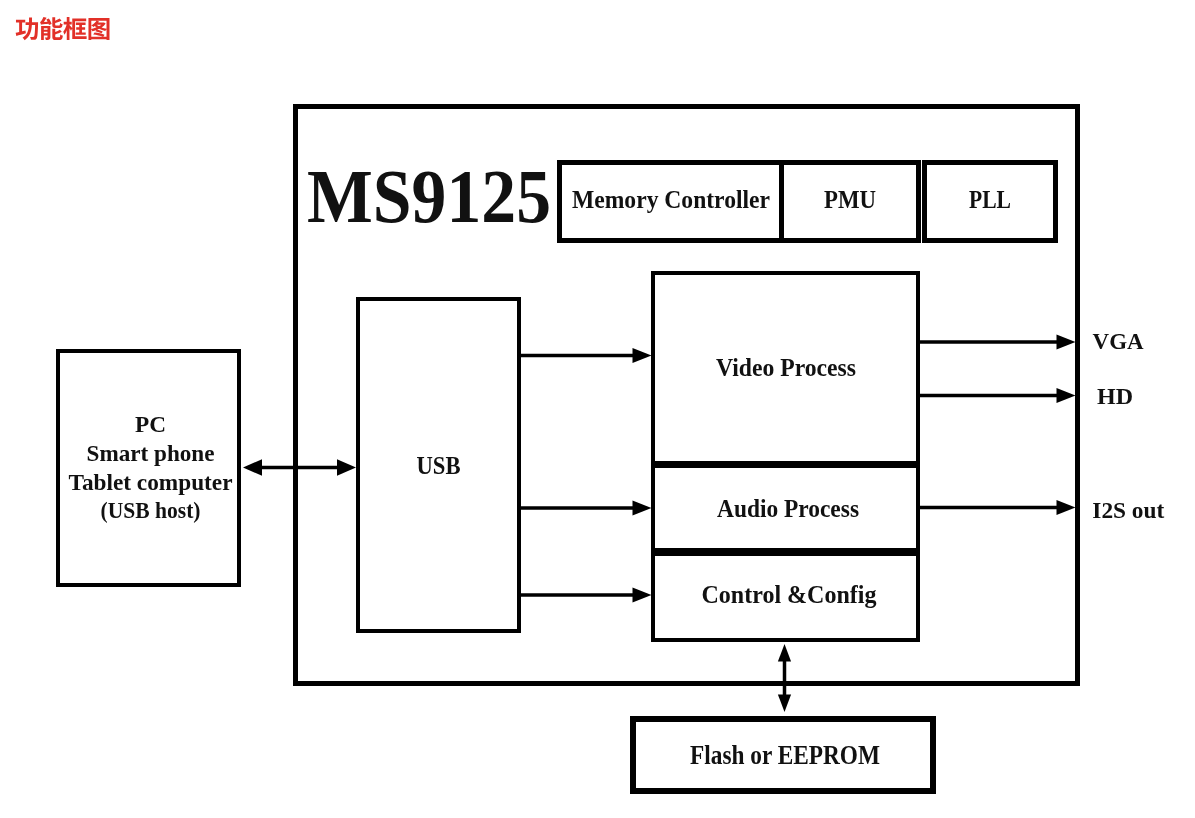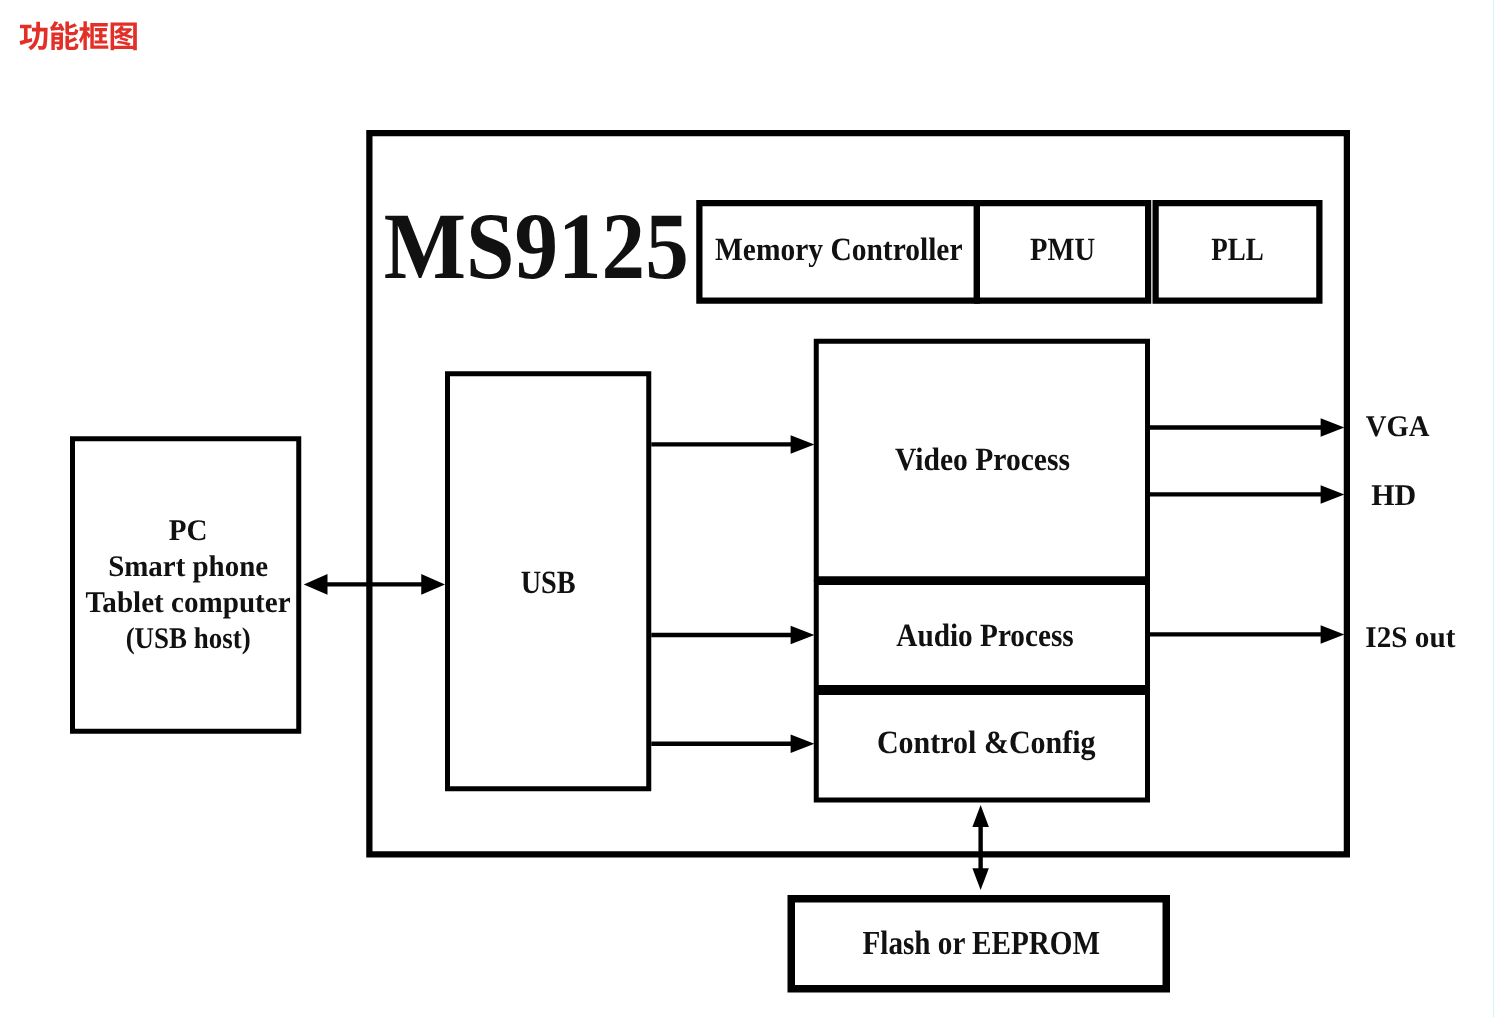--- a/index.html
+++ b/index.html
@@ -1,16 +1,16 @@
 <!DOCTYPE html>
 <html><head>
 <meta charset="utf-8">
 <style>
 html,body{margin:0;padding:0;background:#ffffff;}
-#page{position:relative;width:1195px;height:818px;background:#7dd3fc;overflow:hidden;}
+#page{position:relative;width:1195px;height:818px;background:#f97316;overflow:hidden;}
 svg text{font-family:"Liberation Serif", serif;font-weight:bold;fill:#111111;}
 </style>
 </head>
 <body>
 <div id="page">
 <svg width="1195" height="818" viewBox="0 0 1195 818">
 <rect x="0" y="0" width="1195" height="818" fill="#ffffff"></rect>
 <g fill="#e23028">
         <path transform="translate(15.0,37.9) scale(0.02450,-0.02450)" d="M26 206 55 81C165 111 310 151 443 191L428 305L289 268V628H418V742H40V628H170V238C116 225 67 214 26 206ZM573 834 572 637H432V522H567C554 291 503 116 308 6C337 -16 375 -60 392 -91C612 40 671 253 688 522H822C813 208 802 82 778 54C767 40 756 37 738 37C715 37 666 37 614 41C634 8 649 -43 651 -77C706 -79 761 -79 795 -74C833 -68 858 -57 883 -20C920 27 930 175 942 582C943 598 943 637 943 637H693L695 834Z"></path>
 <path transform="translate(38.9,37.9) scale(0.02450,-0.02450)" d="M350 390V337H201V390ZM90 488V-88H201V101H350V34C350 22 347 19 334 19C321 18 282 17 246 19C261 -9 279 -56 285 -87C345 -87 391 -86 425 -67C459 -50 469 -20 469 32V488ZM201 248H350V190H201ZM848 787C800 759 733 728 665 702V846H547V544C547 434 575 400 692 400C716 400 805 400 830 400C922 400 954 436 967 565C934 572 886 590 862 609C858 520 851 505 819 505C798 505 725 505 709 505C671 505 665 510 665 545V605C753 630 847 663 924 700ZM855 337C807 305 738 271 667 243V378H548V62C548 -48 578 -83 695 -83C719 -83 811 -83 836 -83C932 -83 964 -43 977 98C944 106 896 124 871 143C866 40 860 22 825 22C804 22 729 22 712 22C674 22 667 27 667 63V143C758 171 857 207 934 249ZM87 536C113 546 153 553 394 574C401 556 407 539 411 524L520 567C503 630 453 720 406 788L304 750C321 724 338 694 353 664L206 654C245 703 285 762 314 819L186 852C158 779 111 707 95 688C79 667 63 652 47 648C61 617 81 561 87 536Z"></path>

